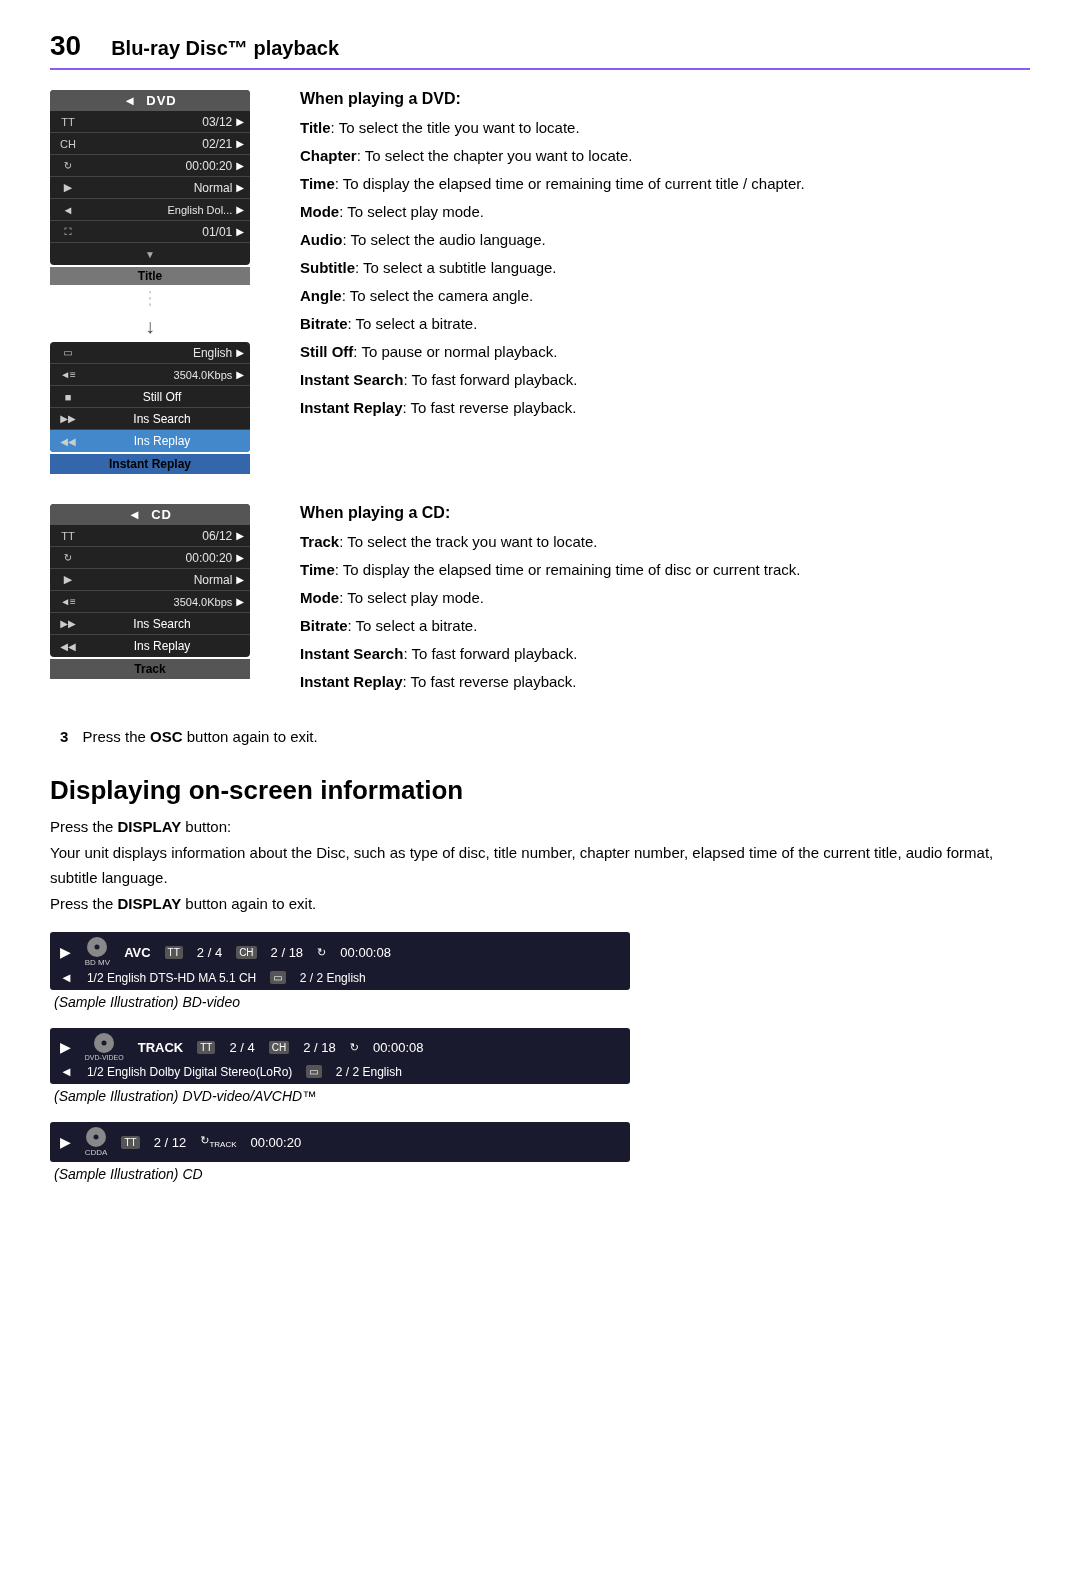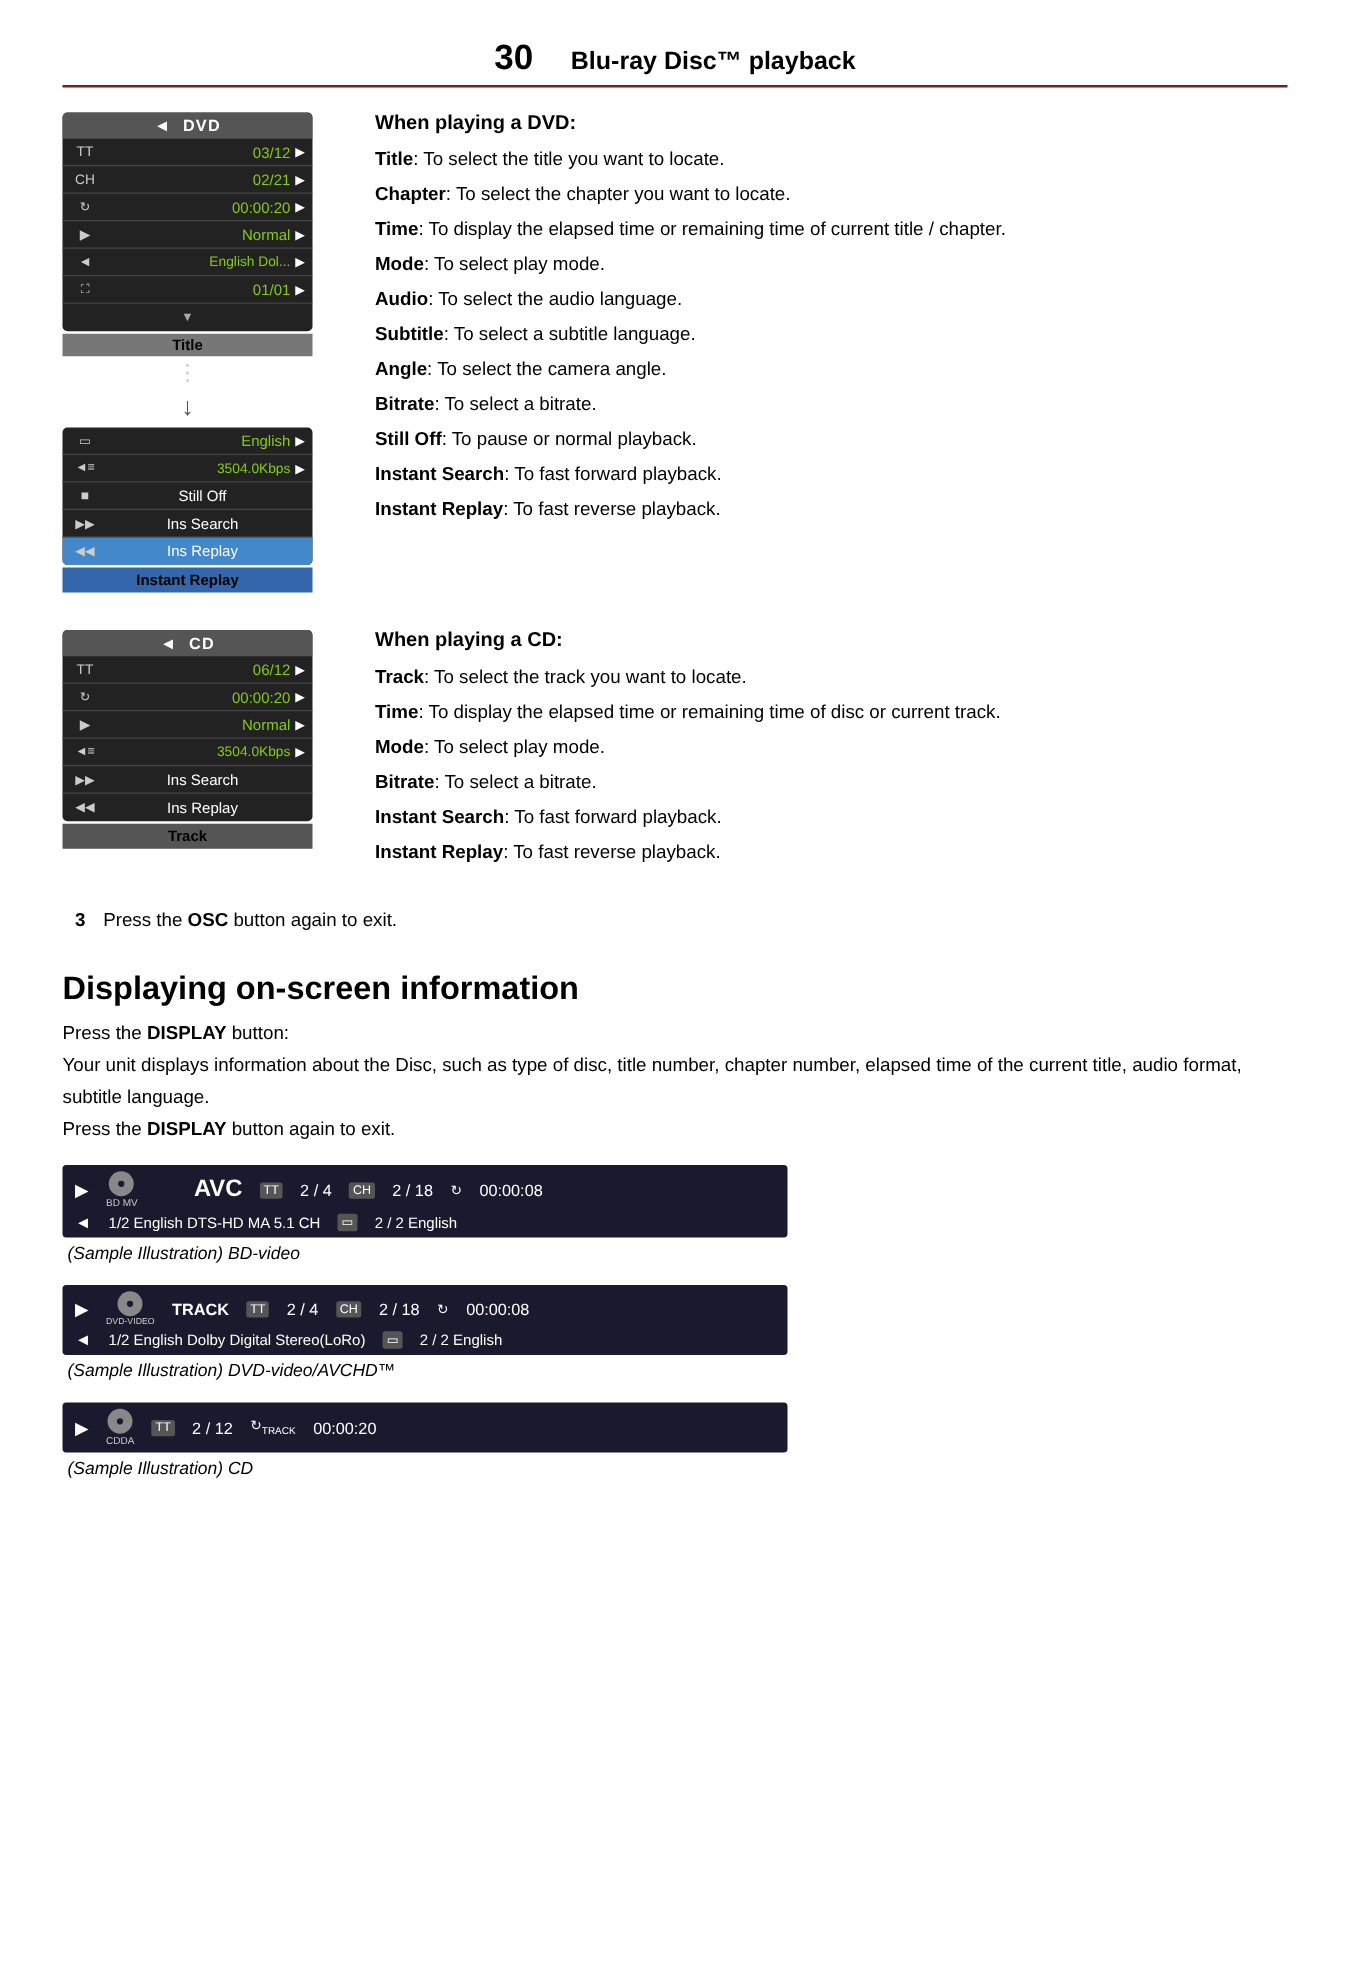--- a/index.html
+++ b/index.html
@@ -8,24 +8,23 @@
       font-size: 15px;
       background: #fff;
       color: #000;
       width: 1080px;
       min-height: 1573px;
       padding: 30px 50px;
     }
     .page-header {
       display: flex;
       align-items: baseline;
-      border-bottom: 2px solid #7f1d1d;
+      border-bottom: 2px solid #8b5cf6;
       margin-bottom: 20px;
       padding-bottom: 6px;
-      justify-content: center;
     }
     .page-number {
       font-size: 28px;
       font-weight: bold;
       margin-right: 30px;
     }
     .page-title {
       font-size: 20px;
       font-weight: bold;
     }
@@ -73,21 +72,21 @@
       text-align: center;
       flex-shrink: 0;
     }
     .menu-label {
       flex: 1;
       text-align: center;
       font-size: 12px;
     }
     .menu-value {
       font-size: 12px;
-      color: #84cc16;
+      color: #e5e5e5;
       margin-right: 4px;
     }
     .menu-arrow {
       font-size: 10px;
       color: #fff;
     }
     .menu-highlight {
       background: #4488cc;
     }
     .menu-dots {
@@ -369,21 +368,21 @@
 
   <div class="display-bar">
     <div class="display-bar-row">
       <span class="play-icon">▶</span>
       <span style="display:inline-flex;flex-direction:column;align-items:center;position:relative;">
         <span style="display:inline-block;width:20px;height:20px;background:#888;border-radius:50%;position:relative;">
           <span style="position:absolute;top:50%;left:50%;transform:translate(-50%,-50%);width:5px;height:5px;background:#1a1a2e;border-radius:50%;"></span>
         </span>
         <span style="font-size:8px;color:#ccc;margin-top:1px;">BD MV</span>
       </span>
-      <span style="font-weight:bold;font-size:19px;margin-left:31px;">AVC</span>
+      <span style="font-weight:bold;font-size:13px;">AVC</span>
       <span style="font-size:10px;background:#555;padding:1px 3px;border-radius:2px;">TT</span>
       <span>2 / 4</span>
       <span style="font-size:10px;background:#555;padding:1px 3px;border-radius:2px;">CH</span>
       <span>2 / 18</span>
       <span style="font-size:11px;">↻</span>
       <span>00:00:08</span>
     </div>
     <div class="display-bar-row2">
       <span>◄</span>
       <span style="font-size:12px;">1/2 English DTS-HD MA 5.1 CH</span>

